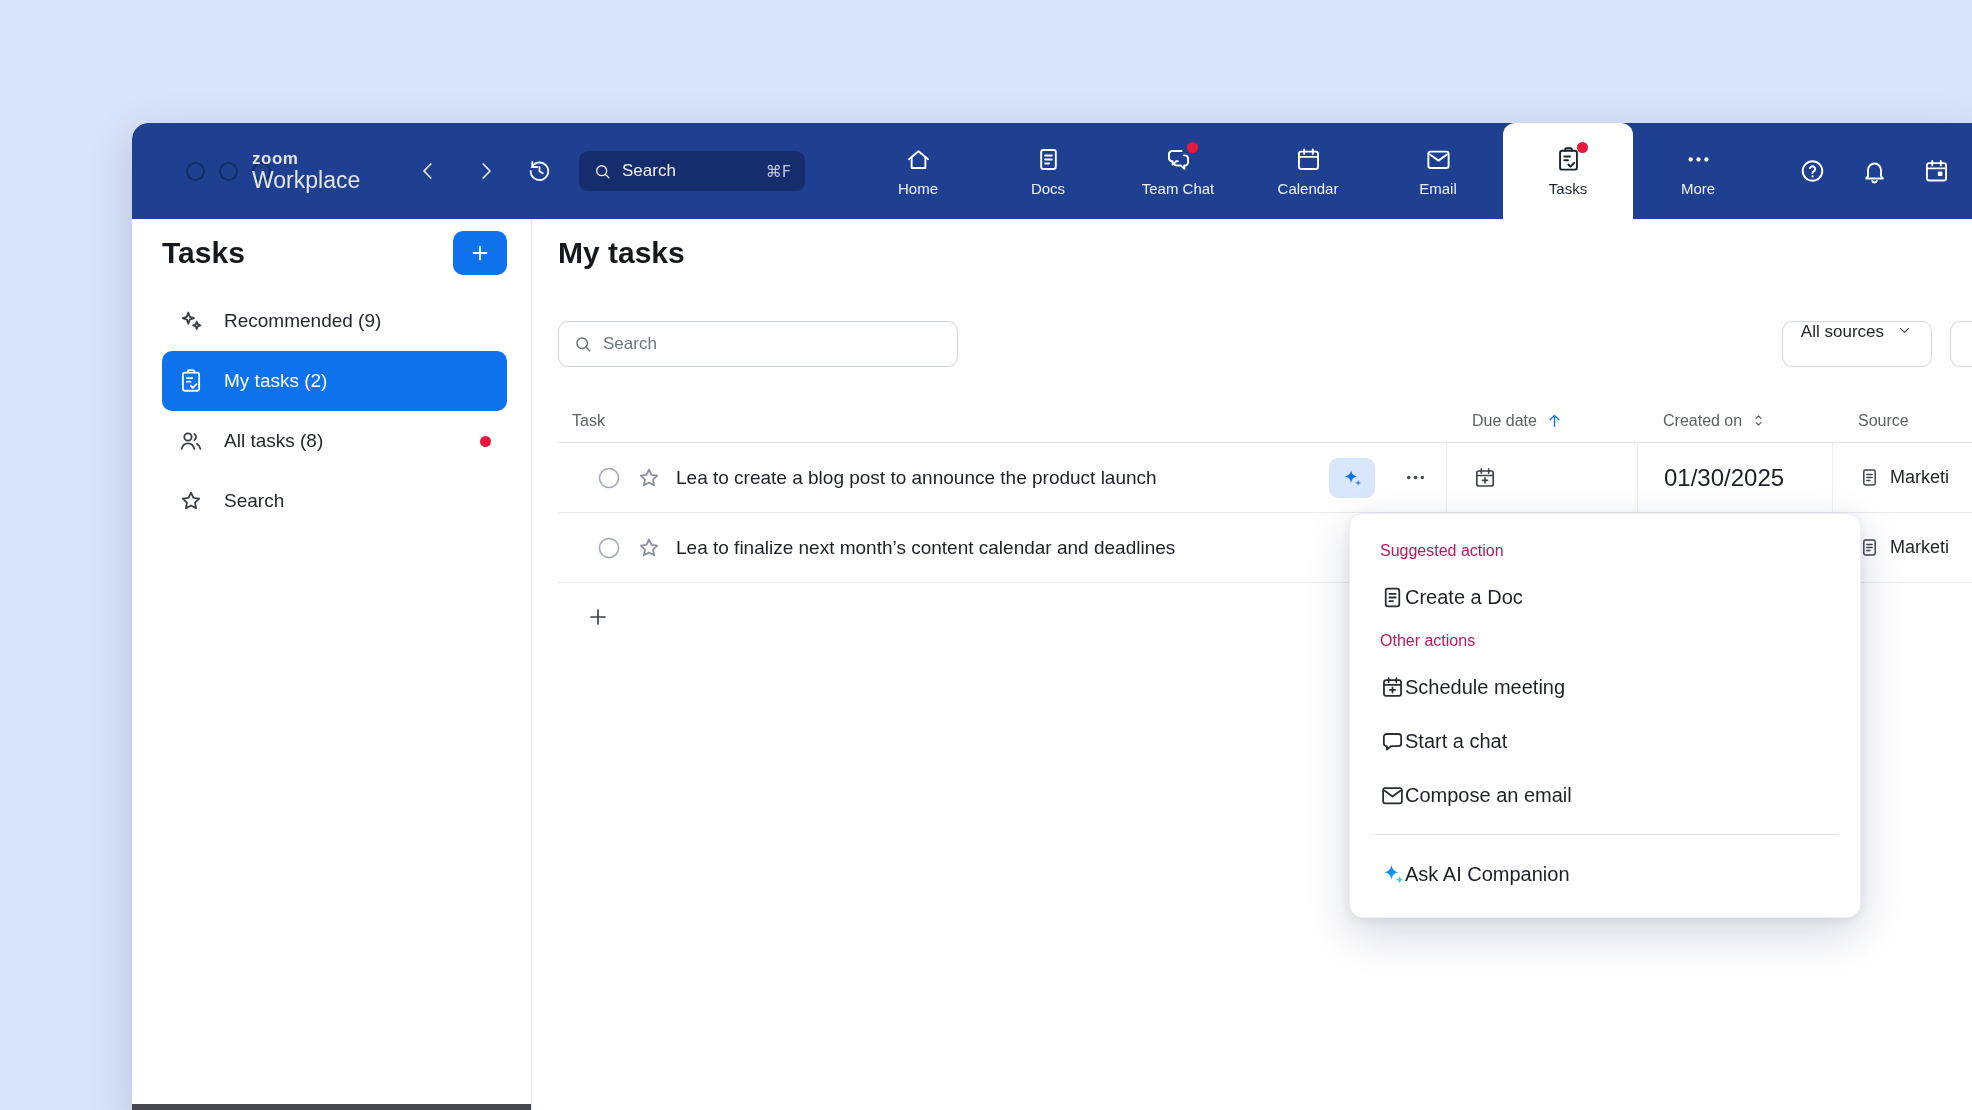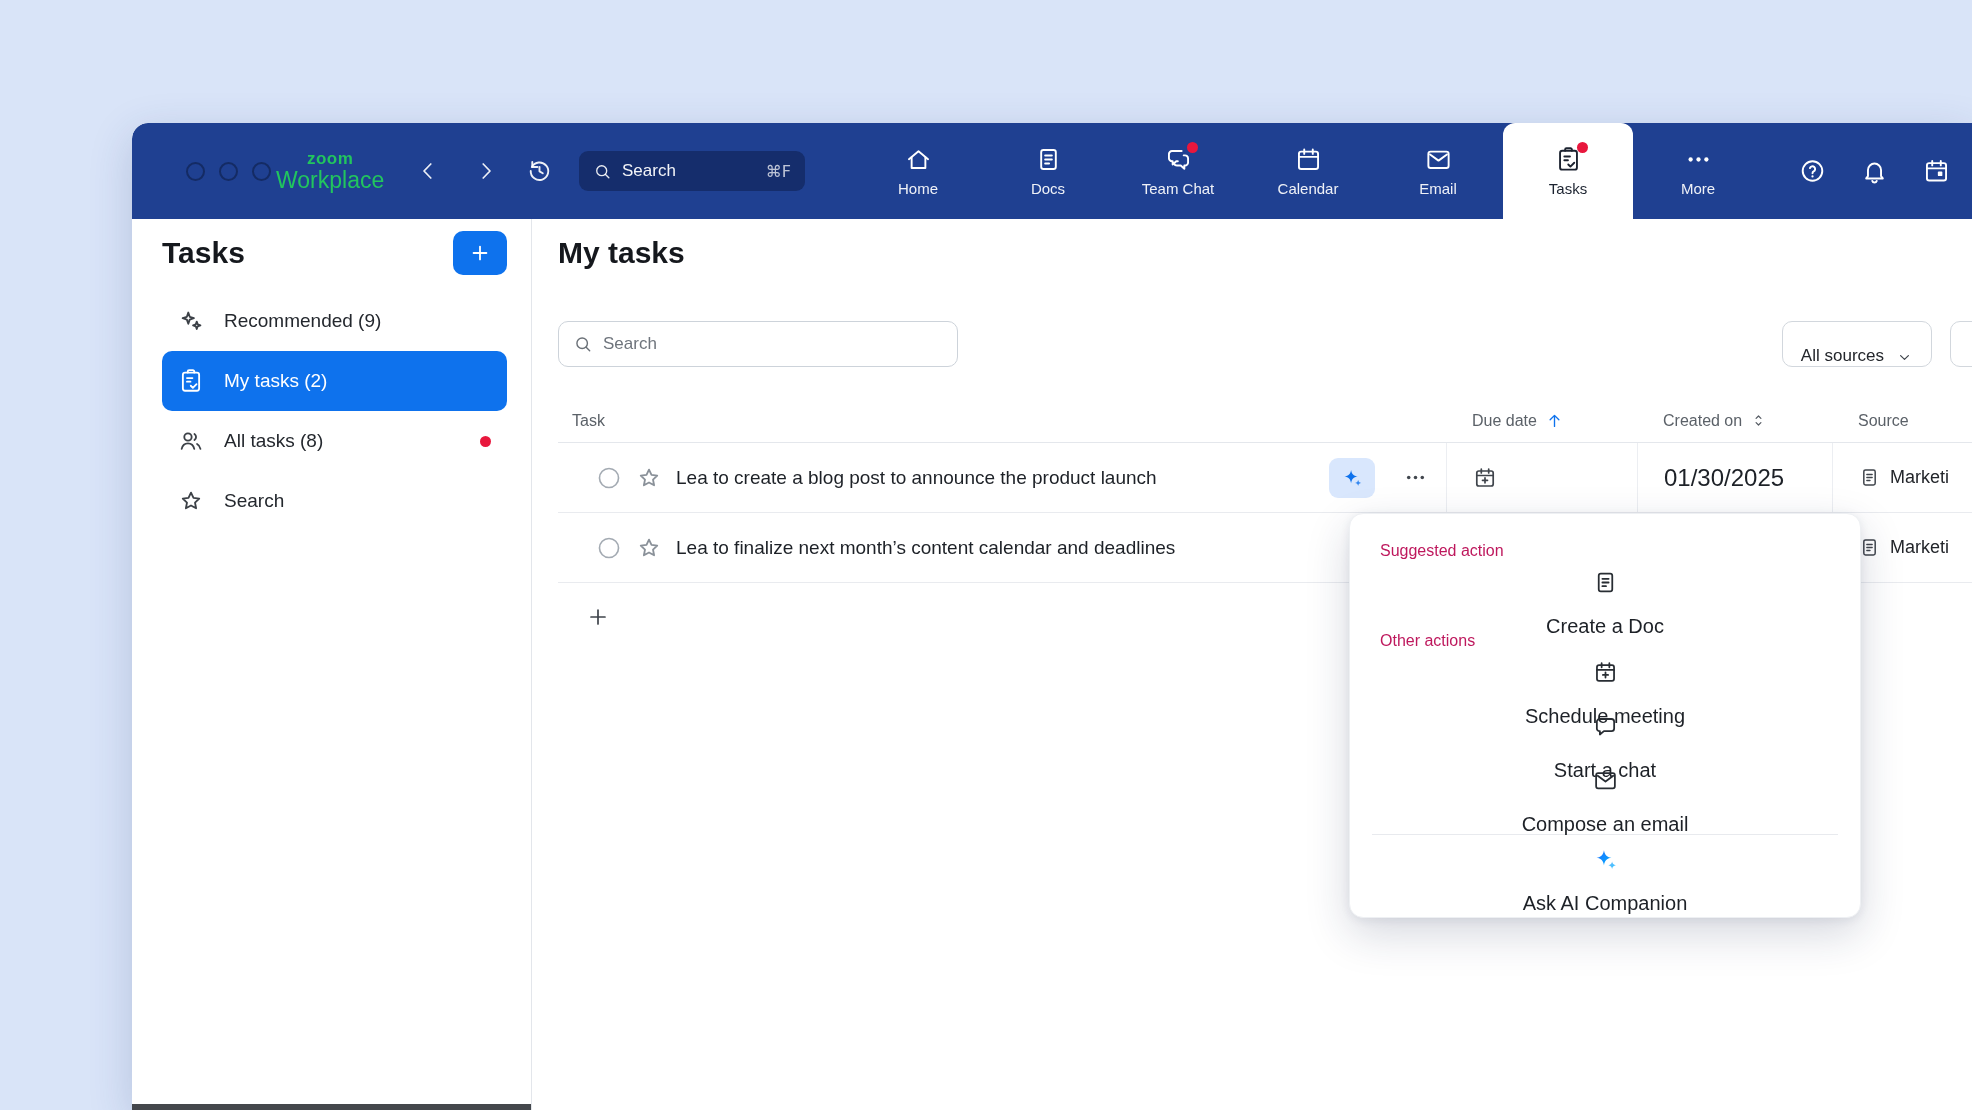--- a/index.html
+++ b/index.html
@@ -17,21 +17,21 @@
     position:absolute; left:132px; top:123px; width:1840px; height:987px;
     background:#fff; border-top-left-radius:16px; overflow:hidden;
     box-shadow:0 12px 44px rgba(40,60,120,.20);
     display:flex; flex-direction:column;
   }
 
   
   .topbar { position:relative; height:96px; flex:0 0 96px; background:#1f4091; border-top-left-radius:16px; }
   .traffic { position:absolute; left:54px; top:0; bottom:0; display:flex; align-items:center; gap:14px; }
   .tl { width:19px; height:19px; border-radius:50%; border:2px solid rgba(10,22,55,.5); cursor:pointer; }
-  .logo { position:absolute; left:144px; top:50%; transform:translateY(-50%); color:#22c55e; line-height:1.05;text-align:center; }
+  .logo { position:absolute; left:120px; top:50%; transform:translateY(-50%); color:#e5e5e5; line-height:1.05; }
   .logo-top { font-size:17px; font-weight:700; letter-spacing:.5px; }
   .logo-bottom { font-size:23px; font-weight:400; }
   .tb-btn { position:absolute; top:50%; transform:translateY(-50%); background:none; border:none; color:rgba(255,255,255,.92); cursor:pointer; }
   .tb-back { left:284px; } .tb-fwd { left:342px; } .tb-hist { left:394px; }
   .tb-btn svg { width:24px; height:24px; }
   .tb-hist svg { width:27px; height:27px; }
   .tsearch {
     position:absolute; left:447px; top:50%; transform:translateY(-50%);
     width:226px; height:40px; border-radius:9px; background:rgba(8,20,58,.42);
     display:flex; align-items:center; gap:10px; padding:0 14px; cursor:text;
@@ -69,21 +69,21 @@
   .side-scrollbar { position:absolute; left:0; bottom:0; width:100%; height:6px; background:#44474c; cursor:grab; }
 
   
   .main { flex:1; position:relative; padding:12px 0 0 26px; background:#fff; min-width:0; }
   .main-title { font-size:30px; font-weight:700; color:#15181d; height:44px; line-height:44px; }
   .controls { margin-top:46px; height:46px; position:relative; }
   .sbox { width:400px; height:46px; border:1px solid #cdd3da; border-radius:10px; background:#fff; display:flex; align-items:center; gap:10px; padding:0 14px; }
   .sbox svg { width:20px; height:20px; color:#6a7077; flex:0 0 20px; }
   .sbox input { border:none; outline:none; flex:1; font-size:17px; color:#23262b; font-family:inherit; background:transparent; }
   .sbox input::placeholder { color:#6e747c; }
-  .sources { position:absolute; right:40px; top:0; height:46px; border:1px solid #d2d7dd; border-radius:10px; background:#fff; display:flex; align-items:flex-end; gap:12px; padding:0 18px; font-size:17px; color:#23262b; cursor:pointer; }
+  .sources { position:absolute; right:40px; top:0; height:46px; border:1px solid #d2d7dd; border-radius:10px; background:#fff; display:flex; align-items:flex-start; gap:12px; padding:0 18px; font-size:17px; color:#23262b; cursor:pointer; }
   .sources svg { width:17px; height:17px; color:#3f444b; }
   .partial { position:absolute; right:-48px; top:0; width:70px; height:46px; border:1px solid #d2d7dd; border-radius:10px; background:#fff; cursor:pointer; }
 
   .table { margin-top:32px; }
   .thead, .trow { display:grid; grid-template-columns:1fr 191px 195px 140px; }
   .thead { height:44px; border-bottom:1px solid #e4e7ec; align-items:center; }
   .th { display:flex; align-items:center; gap:8px; font-size:16px; color:#5b6168; }
   .th-task { padding-left:14px; }
   .th-due, .th-created, .th-source { padding-left:26px; }
   .th-due svg { width:19px; height:19px; color:#0E72ED; }
@@ -112,21 +112,21 @@
   .addrow-btn svg { width:24px; height:24px; }
 
   
   .menu {
     position:absolute; left:817px; top:294px; width:512px; z-index:40;
     background:#fff; border:1px solid #eef0f3; border-radius:14px;
     box-shadow:0 16px 44px rgba(25,39,80,.18), 0 2px 10px rgba(25,39,80,.08);
     padding:20px 0 16px;
   }
   .sec { font-size:16px; color:#be185d; padding:8px 30px 10px; }
-  .mi { display:flex; align-items:center; gap:20px; height:54px; padding:0 30px; font-size:20px; color:#1d2127; cursor:pointer;flex-direction:column; }
+  .mi { display:flex; align-items:center; gap:0; height:54px; padding:0 30px; font-size:20px; color:#1d2127; cursor:pointer; }
   .mi svg { width:25px; height:25px; color:#282d33; flex:0 0 25px; }
   .mi.ai svg { width:26px; height:26px; }
   .mdiv { height:1px; background:#e8eaee; margin:12px 22px; }
 </style>
 </head>
 <body>
 
 <svg style="position:absolute;width:0;height:0;overflow:hidden" xmlns="http://www.w3.org/2000/svg">
   <defs>
     <linearGradient id="aigrad" x1="0" y1="0" x2="1" y2="1">

